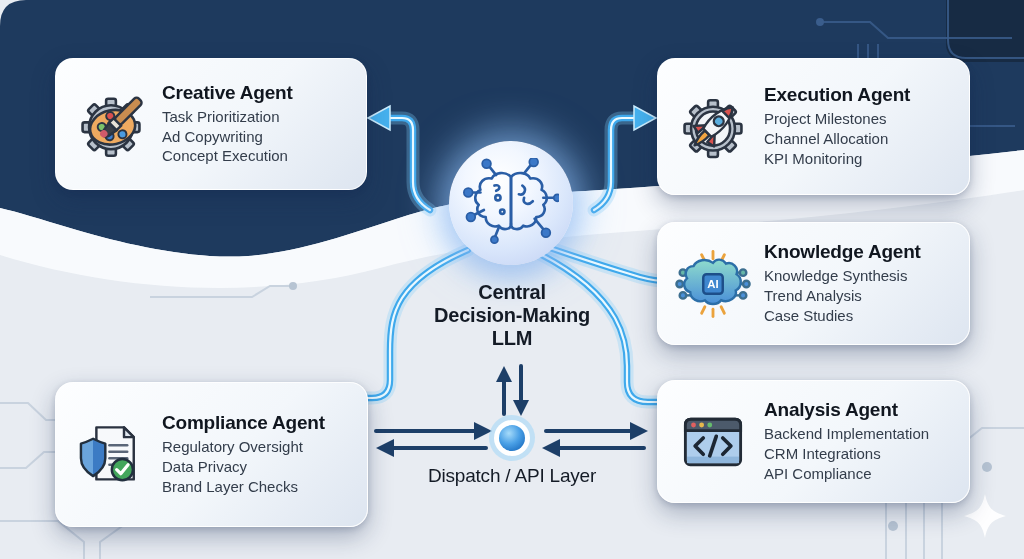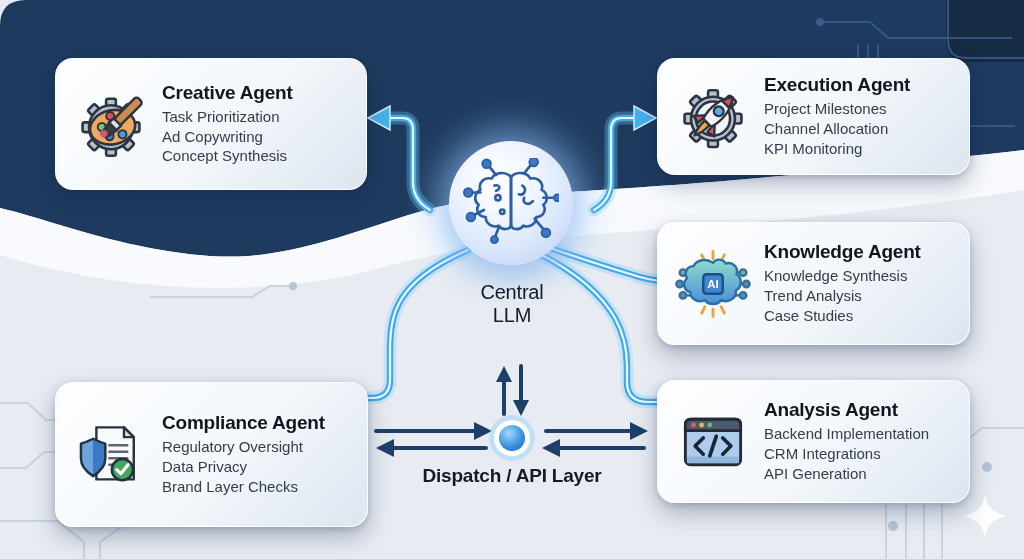--- a/index.html
+++ b/index.html
@@ -9,39 +9,39 @@
   }
   .layer{position:absolute;left:0;top:0;width:1024px;height:559px;}
   .card{
     position:absolute;display:flex;align-items:center;gap:12px;
     padding:12px 16px;border-radius:18px;box-sizing:border-box;
     background:linear-gradient(135deg,#fdfeff 0%,#f3f7fb 55%,#dde5f0 100%);
     box-shadow:0 10px 24px rgba(20,40,80,.30),0 2px 6px rgba(20,40,80,.18);
     border:1px solid rgba(255,255,255,.9);
   }
   #card-creative{left:55px;top:58px;width:312px;height:132px}
-  #card-execution{left:657px;top:58px;width:313px;height:117px}
+  #card-execution{left:657px;top:58px;width:313px;height:137px}
   #card-knowledge{left:657px;top:222px;width:313px;height:123px}
   #card-compliance{left:55px;top:382px;width:313px;height:145px}
   #card-technical{left:657px;top:380px;width:313px;height:123px}
   .icon-box{width:78px;height:78px;flex:0 0 auto;display:flex;align-items:center;justify-content:center}
   .icon-box svg{width:78px;height:78px}
   .card-text{min-width:0}
   .card-title{font-size:19px;font-weight:700;color:#10161f;margin-bottom:3px;letter-spacing:-.2px}
   .card-item{font-size:15px;color:#333d4b;line-height:1.33}
   #central-sphere{
     position:absolute;left:449px;top:141px;width:124px;height:124px;border-radius:50%;
     background:radial-gradient(circle at 40% 32%,#ffffff 0%,#f2f7ff 30%,#d9e6fb 62%,#bccbf1 100%);
     box-shadow:0 0 34px 14px rgba(150,198,252,.55),0 10px 26px rgba(90,130,210,.35);
     display:flex;align-items:center;justify-content:center;
   }
   #central-label{position:absolute;left:382px;top:281px;width:260px;text-align:center;
-    font-size:20px;font-weight:400;color:#141b26;line-height:23px;letter-spacing:-.2px}
+    font-size:20px;font-weight:700;color:#141b26;line-height:23px;letter-spacing:-.2px}
   #dispatch-label{position:absolute;left:362px;top:465px;width:300px;text-align:center;
-    font-size:19px;font-weight:700;color:#141b26;letter-spacing:-.2px}
+    font-size:19px;font-weight:400;color:#141b26;letter-spacing:-.2px}
   .tube-halo{fill:none;stroke:rgba(130,205,250,.30);stroke-width:13;stroke-linecap:round}
   .tube-mid{fill:none;stroke:#3fa9ec;stroke-width:6.5;stroke-linecap:round}
   .tube-core{fill:none;stroke:#eaf9ff;stroke-width:2.2;stroke-linecap:round}
   .darrow{stroke:#1d3f68;stroke-width:4;fill:none;stroke-linecap:round}
   .dhead{fill:#1d3f68}
   .navy-trace{stroke:#3a5d8c;stroke-width:2;fill:none;opacity:.85}
   .navy-dot{fill:#3a5d8c}
   .lt-trace{stroke:#c9d3df;stroke-width:2;fill:none}
   .lt-dot{fill:#b7c4d3}
 </style>
@@ -176,20 +176,21 @@
         <circle cx="36" cy="92" r="4"></circle>
           <circle cx="81" cy="3" r="5"></circle>
           <circle cx="108" cy="44" r="4"></circle>
         <circle cx="95" cy="84" r="5"></circle>
       </g>
     </svg>
   </div>
 
   <div id="central-label">
     <div>Central</div>
+    <div>Decision-Making</div>
     <div>LLM</div>
   </div>
 
   <div id="dispatch-label">Dispatch / API Layer</div>
 
   <div class="card" id="card-creative">
     <div class="icon-box">
       <svg viewBox="0 0 96 96">
         <g stroke="#2b3442" stroke-width="3.2" stroke-linejoin="round" fill="#b7c0cb">
           <rect x="42" y="17" width="12" height="12" rx="2.5"></rect>
@@ -215,21 +216,21 @@
           <rect x="47" y="45" width="13" height="8" fill="#e8e2d8"></rect>
           <path d="M47,53 h13 l-2,12 q-4,8 -9,0 z" fill="#3a3f47"></path>
           <circle cx="52" cy="67" r="4.5" fill="#d15a6a" stroke="none"></circle>
         </g>
       </svg>
     </div>
     <div class="card-text">
       <div class="card-title">Creative Agent</div>
       <div class="card-item">Task Prioritization</div>
       <div class="card-item">Ad Copywriting</div>
-      <div class="card-item">Concept Synthesis</div>
+      <div class="card-item">Concept Execution</div>
     </div>
   </div>
 
   <div class="card" id="card-execution">
     <div class="icon-box">
       <svg viewBox="0 0 96 96">
         <g stroke="#2b3442" stroke-width="3.2" stroke-linejoin="round" fill="#b7c0cb">
           <rect x="42" y="15" width="12" height="12" rx="2.5"></rect>
           <rect x="42" y="15" width="12" height="12" rx="2.5" transform="rotate(45 48 50)"></rect>
           <rect x="42" y="15" width="12" height="12" rx="2.5" transform="rotate(90 48 50)"></rect>
@@ -348,17 +349,17 @@
           <path d="M36,43 L26,53 L36,63"></path>
           <path d="M60,43 L70,53 L60,63"></path>
           <path d="M52,41 L44,65"></path>
         </g>
       </svg>
     </div>
     <div class="card-text">
       <div class="card-title">Analysis Agent</div>
       <div class="card-item">Backend Implementation</div>
       <div class="card-item">CRM Integrations</div>
-      <div class="card-item">API Generation</div>
+      <div class="card-item">API Compliance</div>
     </div>
   </div>
 
 </div>
 
 </body></html>

